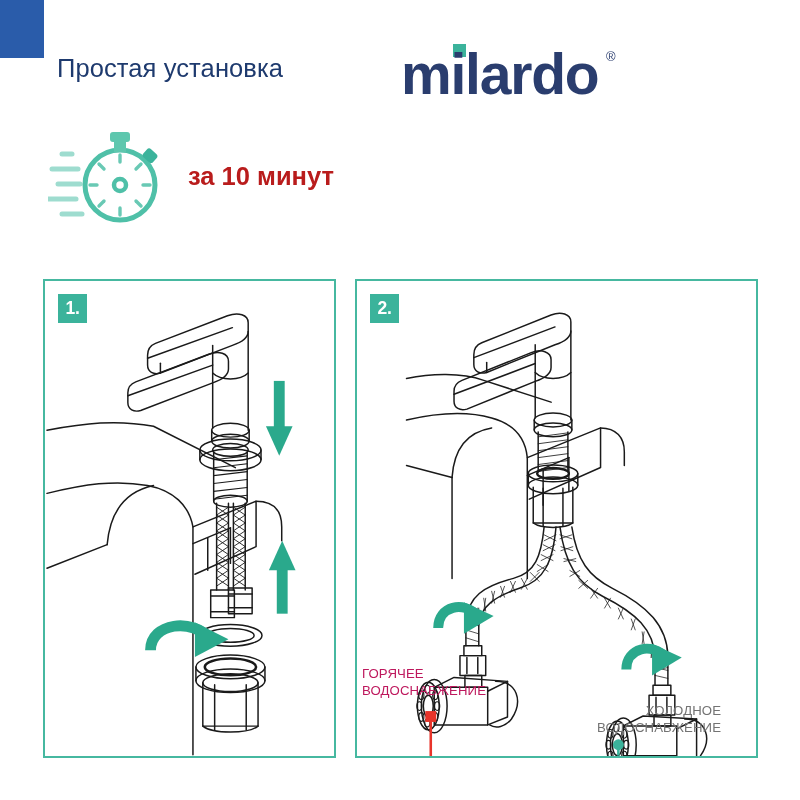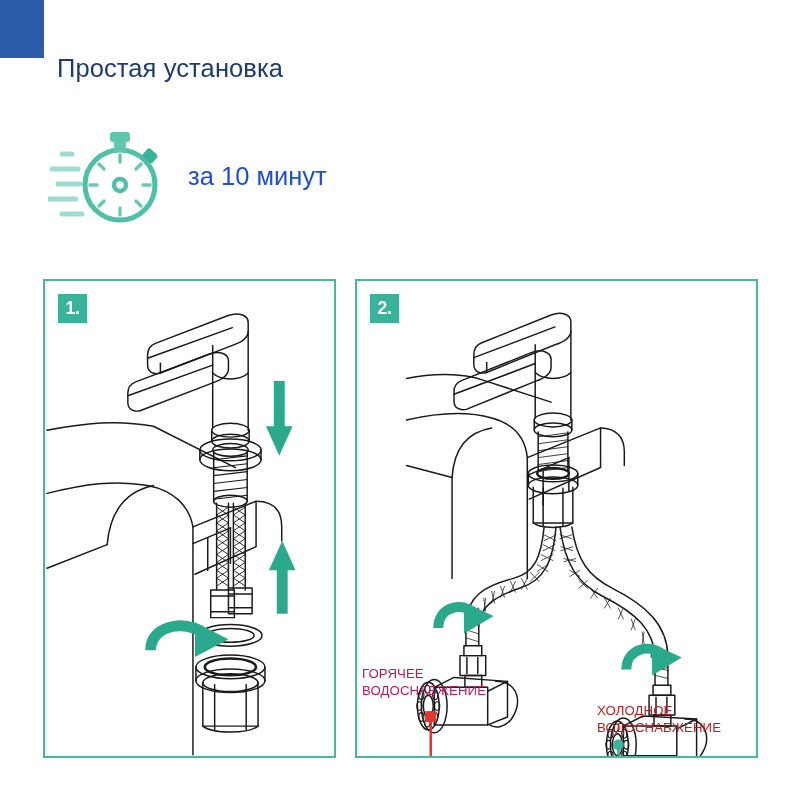--- a/index.html
+++ b/index.html
@@ -66,22 +66,22 @@
     left: 0;
     top: 0;
     width: 120px;
     height: 108px;
   }
   .stopwatch-caption {
     position: absolute;
     left: 140px;
     top: 34px;
     font-size: 25.5px;
-    font-weight: 400;
-    color: #1d4ed8;
+    font-weight: 700;
+    color: #b91c1c;
     white-space: nowrap;
   }
 
   
   .panel {
     position: absolute;
     border: 2px solid #46b8a0;
     box-sizing: border-box;
     background: #ffffff;
     overflow: hidden;
@@ -116,31 +116,39 @@
   
   .callout {
     position: absolute;
     font-size: 13.2px;
     font-weight: 400;
     line-height: 1.25;
     white-space: nowrap;
     letter-spacing: 0.1px;
   }
   .callout-hot  { left: 362px; top: 666px; color: #be185d; }
-  .callout-cold { left: 597px; top: 703px; color: #b91c1c; }
+  .callout-cold { left: 597px; top: 703px; color: #737373; text-align: right; }
 </style>
 </head>
 <body>
 
 <div id="root">
 
   <div class="corner-mark"></div>
 
   <div class="page-title">Простая установка</div>
 
+  <div class="brand">
+    <svg width="230" height="62" viewBox="0 0 230 62" xmlns="http://www.w3.org/2000/svg">
+
+      <rect x="52" y="0" width="13" height="13" fill="#3bb39b"></rect>
+      <text x="0" y="50" font-family="'Liberation Sans', sans-serif" font-size="57" font-weight="700" fill="#2a3d6e" letter-spacing="-1.2">milardo</text>
+      <text x="205" y="17" font-family="'Liberation Sans', sans-serif" font-size="13" fill="#2a3d6e">®</text>
+    </svg>
+  </div>
 
   <div class="stopwatch-row">
 
     <div class="stopwatch-icon">
       <svg width="120" height="108" viewBox="0 0 120 108" xmlns="http://www.w3.org/2000/svg">
         <g fill="none" stroke="#4fc0a8" stroke-linecap="round">
 
           <g stroke-width="5" opacity="0.55">
             <line x1="14" y1="26" x2="24" y2="26"></line>
             <line x1="4" y1="41" x2="30" y2="41"></line>

